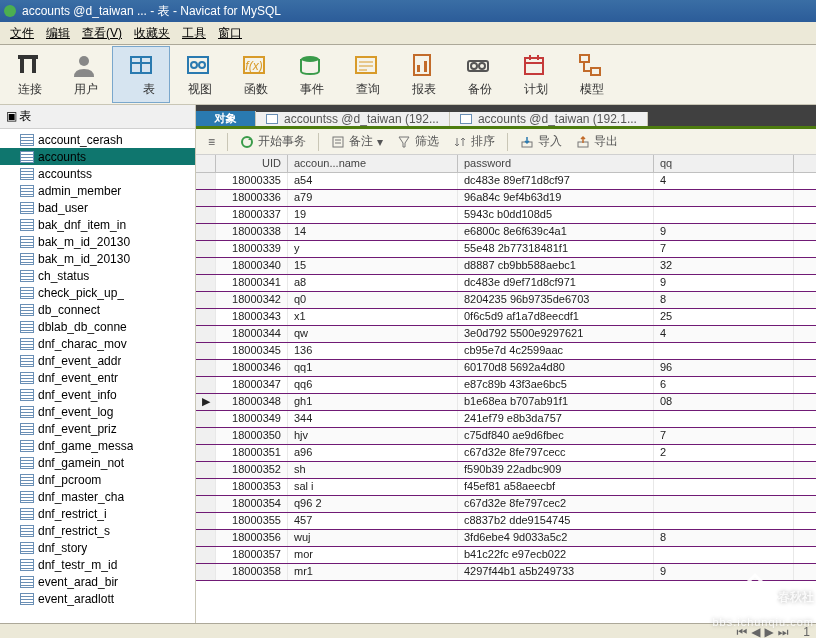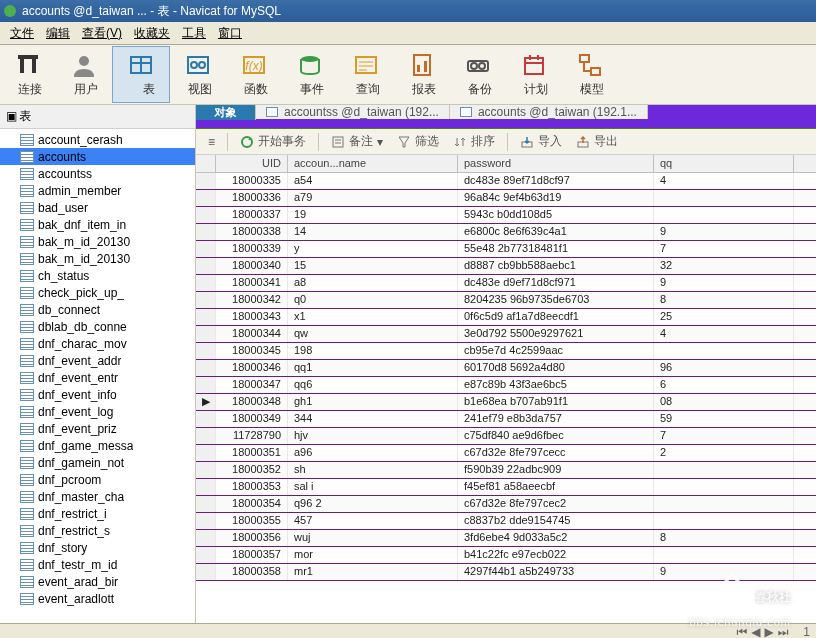--- a/index.html
+++ b/index.html
@@ -16,28 +16,28 @@
 .tool { display: flex; flex-direction: column; align-items: flex-end; padding: 4px 14px; cursor: pointer; }
 .tool.active { background: #d6e4f0; border: 1px solid #7aa7cc; }
 .tool .ico { width: 28px; height: 28px; display: flex; align-items: center; justify-content: center; }
 .tool .lbl { margin-top: 2px; color: #333; }
 
 .layout { display: flex; height: 518px; }
 .sidebar { width: 196px; border-right: 1px solid #c9c6b6; background: #fff; overflow: hidden; }
 .tree-head { background: #f0f0f0; padding: 3px 6px; border-bottom: 1px solid #d0d0d0; }
 .tree { padding: 2px 0; overflow-y: auto; height: 494px; }
 .tree-item { display: flex; align-items: center; padding: 1px 4px 1px 20px; height: 17px; white-space: nowrap; }
-.tree-item.sel { background: #3b82f6; }
+.tree-item.sel { background: #0f766e; }
 .table-icon { width: 14px; height: 12px; margin-right: 4px; position: relative; flex-shrink: 0; }
 .table-icon::before { content: ''; position: absolute; inset: 0; border: 1px solid #6a8fb5; background: #fff; }
 .table-icon::after { content: ''; position: absolute; left: 0; right: 0; top: 3px; height: 1px; background: #6a8fb5; box-shadow: 0 3px 0 #6a8fb5, 0 6px 0 #6a8fb5; }
 .tree-item .txt { overflow: hidden; text-overflow: ellipsis; }
 
 .main { flex: 1; display: flex; flex-direction: column; overflow: hidden; }
-.tabstrip { height: 24px; display: flex; align-items: flex-start; background: #6d28d9; border-bottom: 1px solid #4d7c0f; }
+.tabstrip { height: 24px; display: flex; align-items: flex-end; background: #404040; border-bottom: 3px solid #4d7c0f; }
 .tab { display: flex; align-items: center; padding: 0 10px; border-right: 1px solid #c9c6b6; background: #f0f0f0; cursor: pointer; font-size: 11px; color: #555; }
 .tab.objtab { background: #2a7ab0; color: #fff; font-weight: bold; min-width: 60px; justify-content: center; }
 .tab .ticon { width: 12px; height: 10px; margin-right: 6px; position: relative; }
 .tab .ticon::before { content: ''; position: absolute; inset: 0; border: 1px solid #6a8fb5; background: #fff; }
 
 .subbar { height: 26px; display: flex; align-items: center; padding: 0 6px; background: #f5f3e9; border-bottom: 1px solid #d0d0d0; gap: 2px; }
 .subbar .btn { display: flex; align-items: center; padding: 2px 6px; cursor: pointer; color: #555; gap: 4px; }
 .subbar .sep { width: 1px; height: 18px; background: #c9c6b6; margin: 0 4px; }
 
 .grid { flex: 1; overflow: auto; position: relative; }
@@ -50,21 +50,21 @@
 .c-uid { width: 72px; text-align: right; }
 .c-name { width: 170px; }
 .c-pass { width: 196px; }
 .c-qq { width: 140px; }
 .row-indicator { color: #000; font-size: 10px; }
 
 .statusbar { height: 16px; background: #ece9d8; border-top: 1px solid #aca899; display: flex; align-items: center; justify-content: flex-end; padding: 0 6px; font-size: 11px; color: #666; }
 .statusbar .pager { display: flex; gap: 4px; }
 .statusbar .pgbtn { cursor: pointer; }
 
-.watermark { position: absolute; right: 25px; bottom: 24px; color: rgba(255,255,255,.85); font-size: 26px; font-weight: bold; text-shadow: 0 0 4px rgba(0,0,0,.3); pointer-events: none; display: flex; align-items: center; gap: 6px; }
+.watermark { position: absolute; right: 2px; bottom: 24px; color: rgba(255,255,255,.85); font-size: 26px; font-weight: bold; text-shadow: 0 0 4px rgba(0,0,0,.3); pointer-events: none; display: flex; align-items: center; gap: 6px; }
 .watermark .hex { width: 34px; height: 34px; border: 3px solid rgba(255,255,255,.85); transform: rotate(45deg); }
 .watermark .sub { position: absolute; right: 0; bottom: -14px; font-size: 11px; font-weight: normal; letter-spacing: 1px; }
 
 svg { display: block; }
 </style>
 </head>
 <body>
 
 <div class="titlebar">
   <span class="icon"></span>
@@ -452,21 +452,21 @@
           <div class="grow">
             <div class="cell gw row-indicator"></div>
             <div class="cell c-uid">18000344</div>
             <div class="cell c-name">qw</div>
             <div class="cell c-pass">3e0d792   5500e9297621</div>
             <div class="cell c-qq">4</div>
           </div>
           <div class="grow">
             <div class="cell gw row-indicator"></div>
             <div class="cell c-uid">18000345</div>
-            <div class="cell c-name">198</div>
+            <div class="cell c-name">136</div>
             <div class="cell c-pass">cb95e7d   4c2599aac</div>
             <div class="cell c-qq"></div>
           </div>
           <div class="grow">
             <div class="cell gw row-indicator"></div>
             <div class="cell c-uid">18000346</div>
             <div class="cell c-name">qq1</div>
             <div class="cell c-pass">60170d8   5692a4d80</div>
             <div class="cell c-qq">96</div>
           </div>
@@ -482,25 +482,24 @@
             <div class="cell c-uid">18000348</div>
             <div class="cell c-name">gh1</div>
             <div class="cell c-pass">b1e68ea   b707ab91f1</div>
             <div class="cell c-qq">08</div>
           </div>
           <div class="grow">
             <div class="cell gw row-indicator"></div>
             <div class="cell c-uid">18000349</div>
             <div class="cell c-name">344</div>
             <div class="cell c-pass">241ef79   e8b3da757</div>
-            <div class="cell c-qq">59</div>
-          </div>
-          <div class="grow">
-            <div class="cell gw row-indicator"></div>
-            <div class="cell c-uid">11728790</div>
+          </div>
+          <div class="grow">
+            <div class="cell gw row-indicator"></div>
+            <div class="cell c-uid">18000350</div>
             <div class="cell c-name">hjv</div>
             <div class="cell c-pass">c75df840  ae9d6fbec</div>
             <div class="cell c-qq">7</div>
           </div>
           <div class="grow">
             <div class="cell gw row-indicator"></div>
             <div class="cell c-uid">18000351</div>
             <div class="cell c-name">a96</div>
             <div class="cell c-pass">c67d32e   8fe797cecc</div>
             <div class="cell c-qq">2</div>

